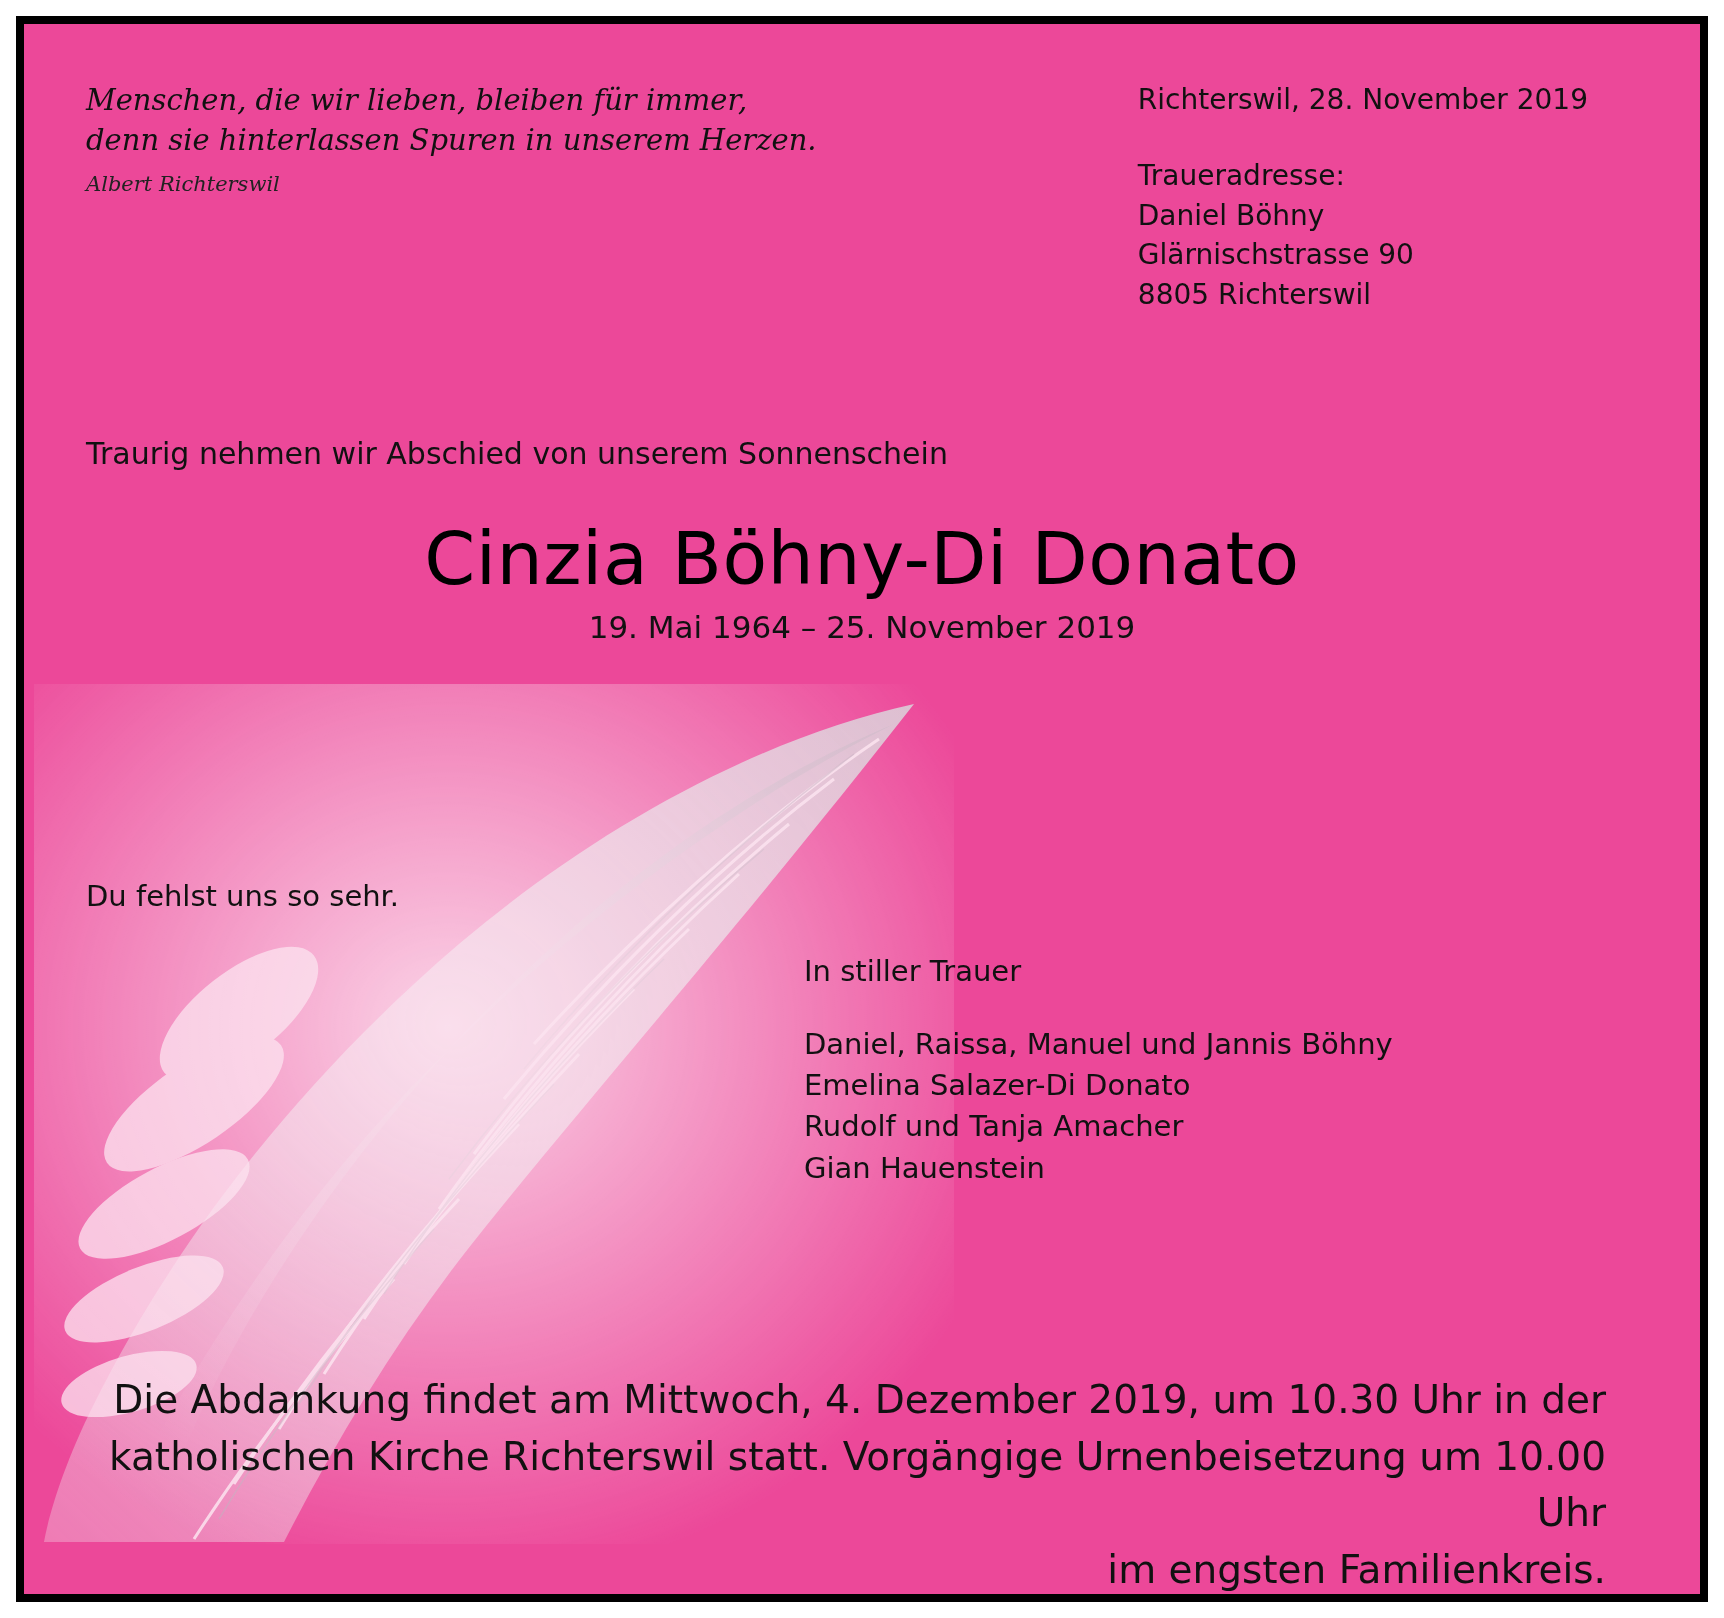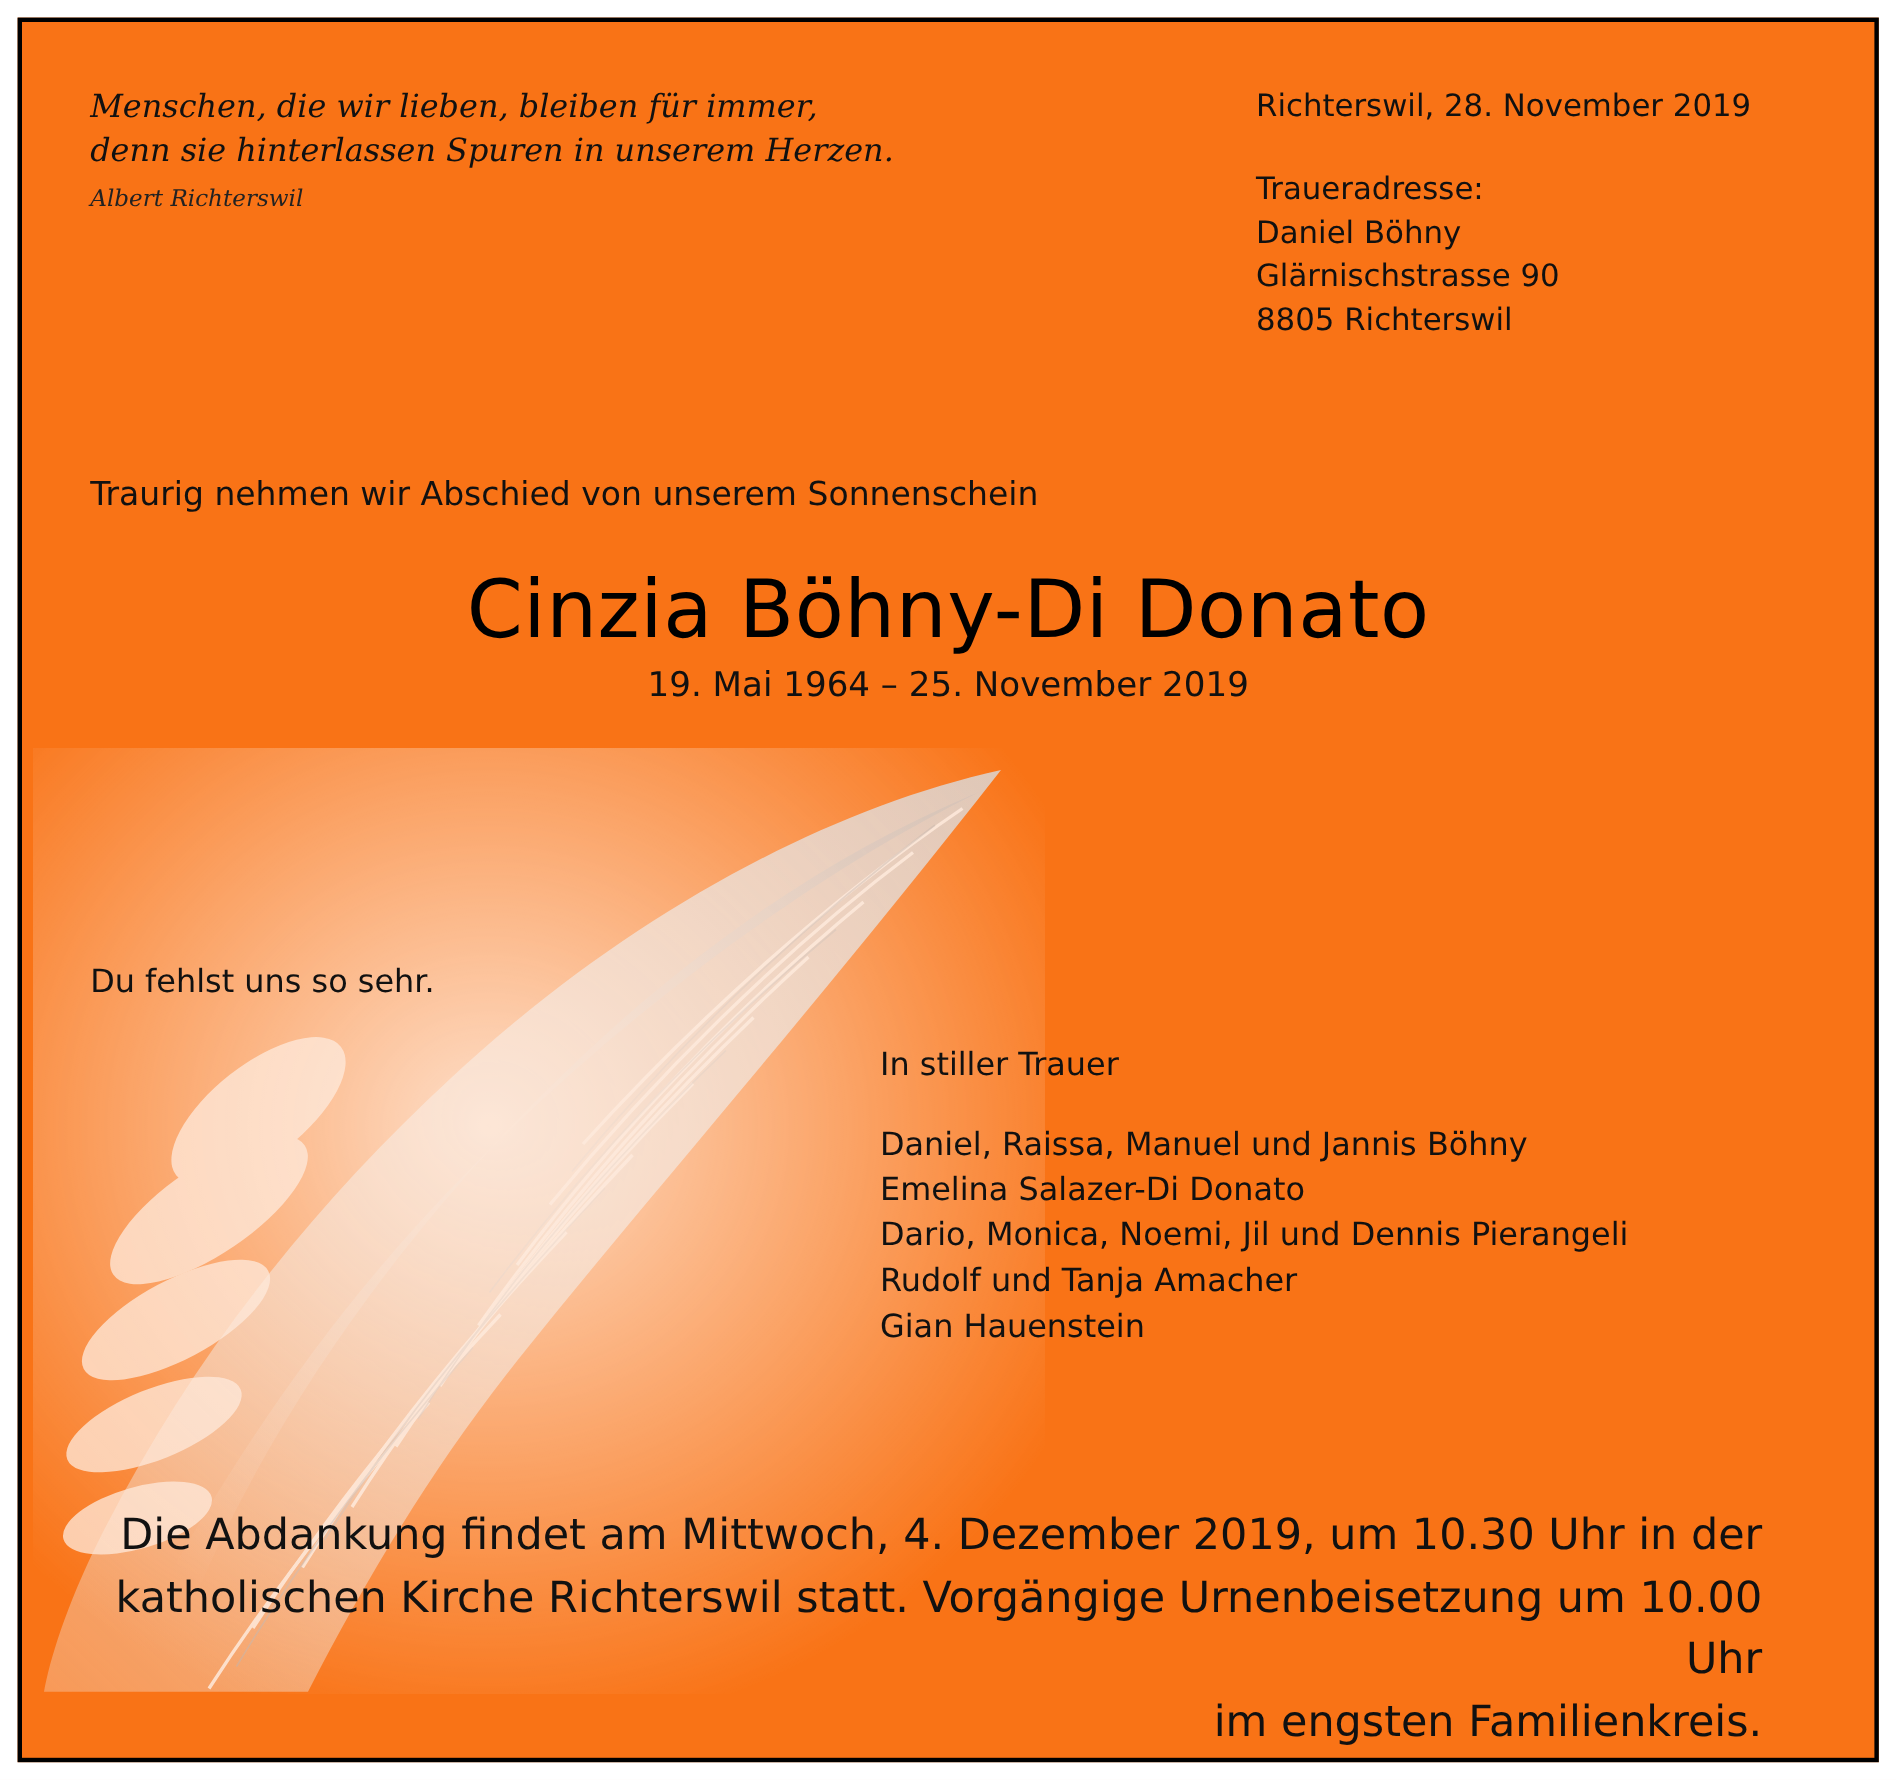--- a/index.html
+++ b/index.html
@@ -21,22 +21,22 @@
     box-sizing: border-box;
     padding: 16px;
     background: #ffffff;
   }
 
   .card {
     position: relative;
     width: 100%;
     height: 100%;
     box-sizing: border-box;
-    border: 4px solid #000000;
-    background: #f97316;
+    border: 8px solid #000000;
+    background: #ec4899;
     overflow: hidden;
   }
 
   
   .wing {
     position: absolute;
     left: 10px;
     top: 660px;
     width: 920px;
     height: 860px;
@@ -257,21 +257,20 @@
         <div class="dates">19. Mai 1964 – 25. November 2019</div>
       </div>
 
       <div class="body-2">Du fehlst uns so sehr.</div>
 
       <div class="mourners">
         <div class="mourners-title">In stiller Trauer</div>
         <div class="mourners-list">
           <div>Daniel, Raissa, Manuel und Jannis Böhny</div>
           <div>Emelina Salazer-Di Donato</div>
-          <div>Dario, Monica, Noemi, Jil und Dennis Pierangeli</div>
           <div>Rudolf und Tanja Amacher</div>
           <div>Gian Hauenstein</div>
         </div>
       </div>
 
       <div class="footer">Die Abdankung findet am Mittwoch, 4. Dezember 2019, um 10.30 Uhr in der
 katholischen Kirche Richterswil statt. Vorgängige Urnenbeisetzung um 10.00 Uhr
 im engsten Familienkreis.</div>
 
     </div>

